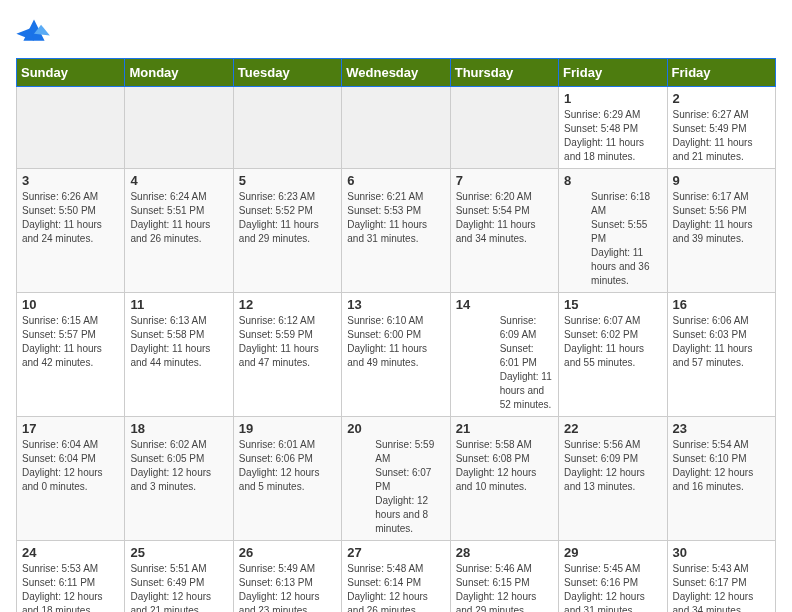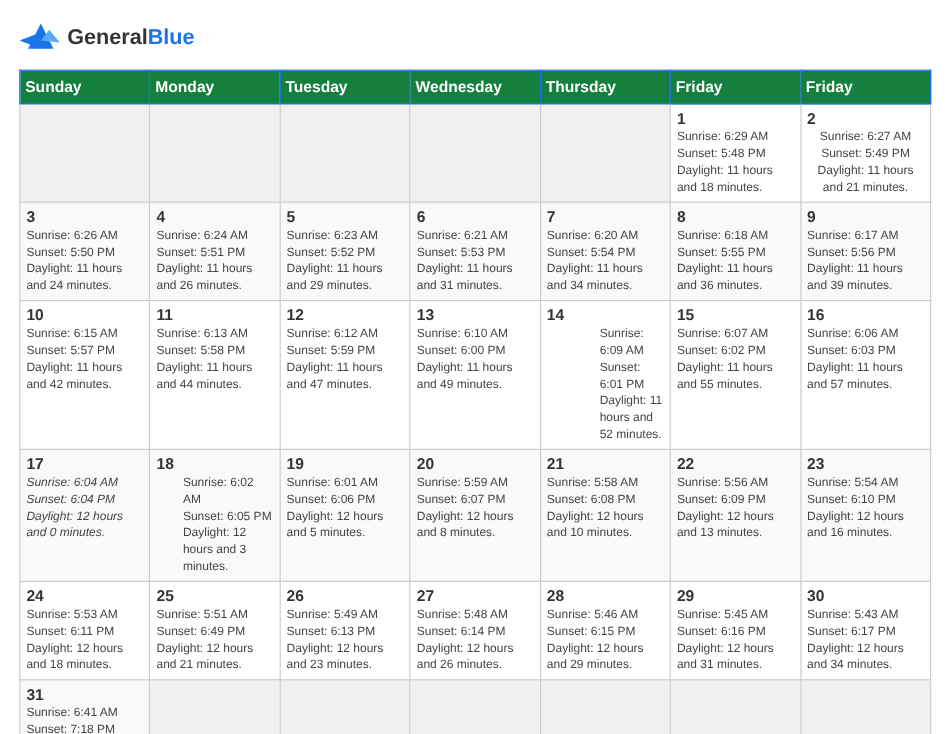--- a/index.html
+++ b/index.html
@@ -36,21 +36,21 @@
     .subtitle {
       font-size: 14px;
       color: #555;
     }
     table {
       width: 100%;
       border-collapse: collapse;
       table-layout: fixed;
     }
     thead th {
-      background-color: #15803d;
+      background-color: #4d7c0f;
       color: #fff;
       font-size: 13px;
       font-weight: bold;
       padding: 6px 4px;
       text-align: left;
       border: 1px solid #1a73e8;
     }
     tbody td {
       border: 1px solid #ccc;
       vertical-align: top;
@@ -81,23 +81,20 @@
 </head>
 <body>
 
 <div class="header-area">
   <div class="logo">
     <svg class="logo-bird" viewBox="0 0 40 34" xmlns="http://www.w3.org/2000/svg">
       <polygon points="8,28 20,4 32,28" fill="#1a73e8"></polygon>
       <polygon points="0,20 16,14 20,28" fill="#1a73e8"></polygon>
       <polygon points="20,20 28,10 38,22" fill="#5aabf5"></polygon>
     </svg>
-    <div>
-      <span style="font-size:18px;font-weight:bold;color:#333;">General</span><span style="font-size:18px;font-weight:bold;color:#1a73e8;">Blue</span>
-    </div>
   </div>
   <div class="title-area">
     <div class="month-title"></div>
     <div class="subtitle"></div>
   </div>
 </div>
 
 <table>
   <thead>
     <tr id="header-row">
@@ -118,21 +115,21 @@
         <td class="empty"></td>
         <td class="empty"></td>
         <td>
           <span class="day-number">1</span>
           <div class="day-info" style="white-space: pre-line;">Sunrise: 6:29 AM
 Sunset: 5:48 PM
 Daylight: 11 hours and 18 minutes.</div>
         </td>
         <td>
           <span class="day-number">2</span>
-          <div class="day-info" style="white-space: pre-line; text-align: center;">Sunrise: 6:27 AM
+          <div class="day-info" style="white-space: pre-line;">Sunrise: 6:27 AM
 Sunset: 5:49 PM
 Daylight: 11 hours and 21 minutes.</div>
         </td>
       </tr>
       <tr>
         <td>
           <span class="day-number">3</span>
           <div class="day-info" style="white-space: pre-line;">Sunrise: 6:26 AM
 Sunset: 5:50 PM
 Daylight: 11 hours and 24 minutes.</div>
@@ -156,21 +153,21 @@
 Daylight: 11 hours and 31 minutes.</div>
         </td>
         <td>
           <span class="day-number">7</span>
           <div class="day-info" style="white-space: pre-line;">Sunrise: 6:20 AM
 Sunset: 5:54 PM
 Daylight: 11 hours and 34 minutes.</div>
         </td>
         <td>
           <span class="day-number">8</span>
-          <div class="day-info" style="white-space: pre-line;">Sunrise: 6:18 AM
+          <div class="day-info" style="white-space: pre-line; margin-left: 27px;">Sunrise: 6:18 AM
 Sunset: 5:55 PM
 Daylight: 11 hours and 36 minutes.</div>
         </td>
         <td>
           <span class="day-number">9</span>
           <div class="day-info" style="white-space: pre-line;">Sunrise: 6:17 AM
 Sunset: 5:56 PM
 Daylight: 11 hours and 39 minutes.</div>
         </td>
       </tr>
@@ -214,39 +211,39 @@
         <td>
           <span class="day-number">16</span>
           <div class="day-info" style="white-space: pre-line;">Sunrise: 6:06 AM
 Sunset: 6:03 PM
 Daylight: 11 hours and 57 minutes.</div>
         </td>
       </tr>
       <tr>
         <td>
           <span class="day-number">17</span>
-          <div class="day-info" style="white-space: pre-line; font-style: italic;">Sunrise: 6:04 AM
+          <div class="day-info" style="white-space: pre-line;">Sunrise: 6:04 AM
 Sunset: 6:04 PM
 Daylight: 12 hours and 0 minutes.</div>
         </td>
         <td>
           <span class="day-number">18</span>
-          <div class="day-info" style="white-space: pre-line; margin-left: 22px;">Sunrise: 6:02 AM
+          <div class="day-info" style="white-space: pre-line;">Sunrise: 6:02 AM
 Sunset: 6:05 PM
 Daylight: 12 hours and 3 minutes.</div>
         </td>
         <td>
           <span class="day-number">19</span>
           <div class="day-info" style="white-space: pre-line;">Sunrise: 6:01 AM
 Sunset: 6:06 PM
 Daylight: 12 hours and 5 minutes.</div>
         </td>
         <td>
           <span class="day-number">20</span>
-          <div class="day-info" style="white-space: pre-line;">Sunrise: 5:59 AM
+          <div class="day-info" style="white-space: pre-line; margin-left: 28px;">Sunrise: 5:59 AM
 Sunset: 6:07 PM
 Daylight: 12 hours and 8 minutes.</div>
         </td>
         <td>
           <span class="day-number">21</span>
           <div class="day-info" style="white-space: pre-line;">Sunrise: 5:58 AM
 Sunset: 6:08 PM
 Daylight: 12 hours and 10 minutes.</div>
         </td>
         <td>

